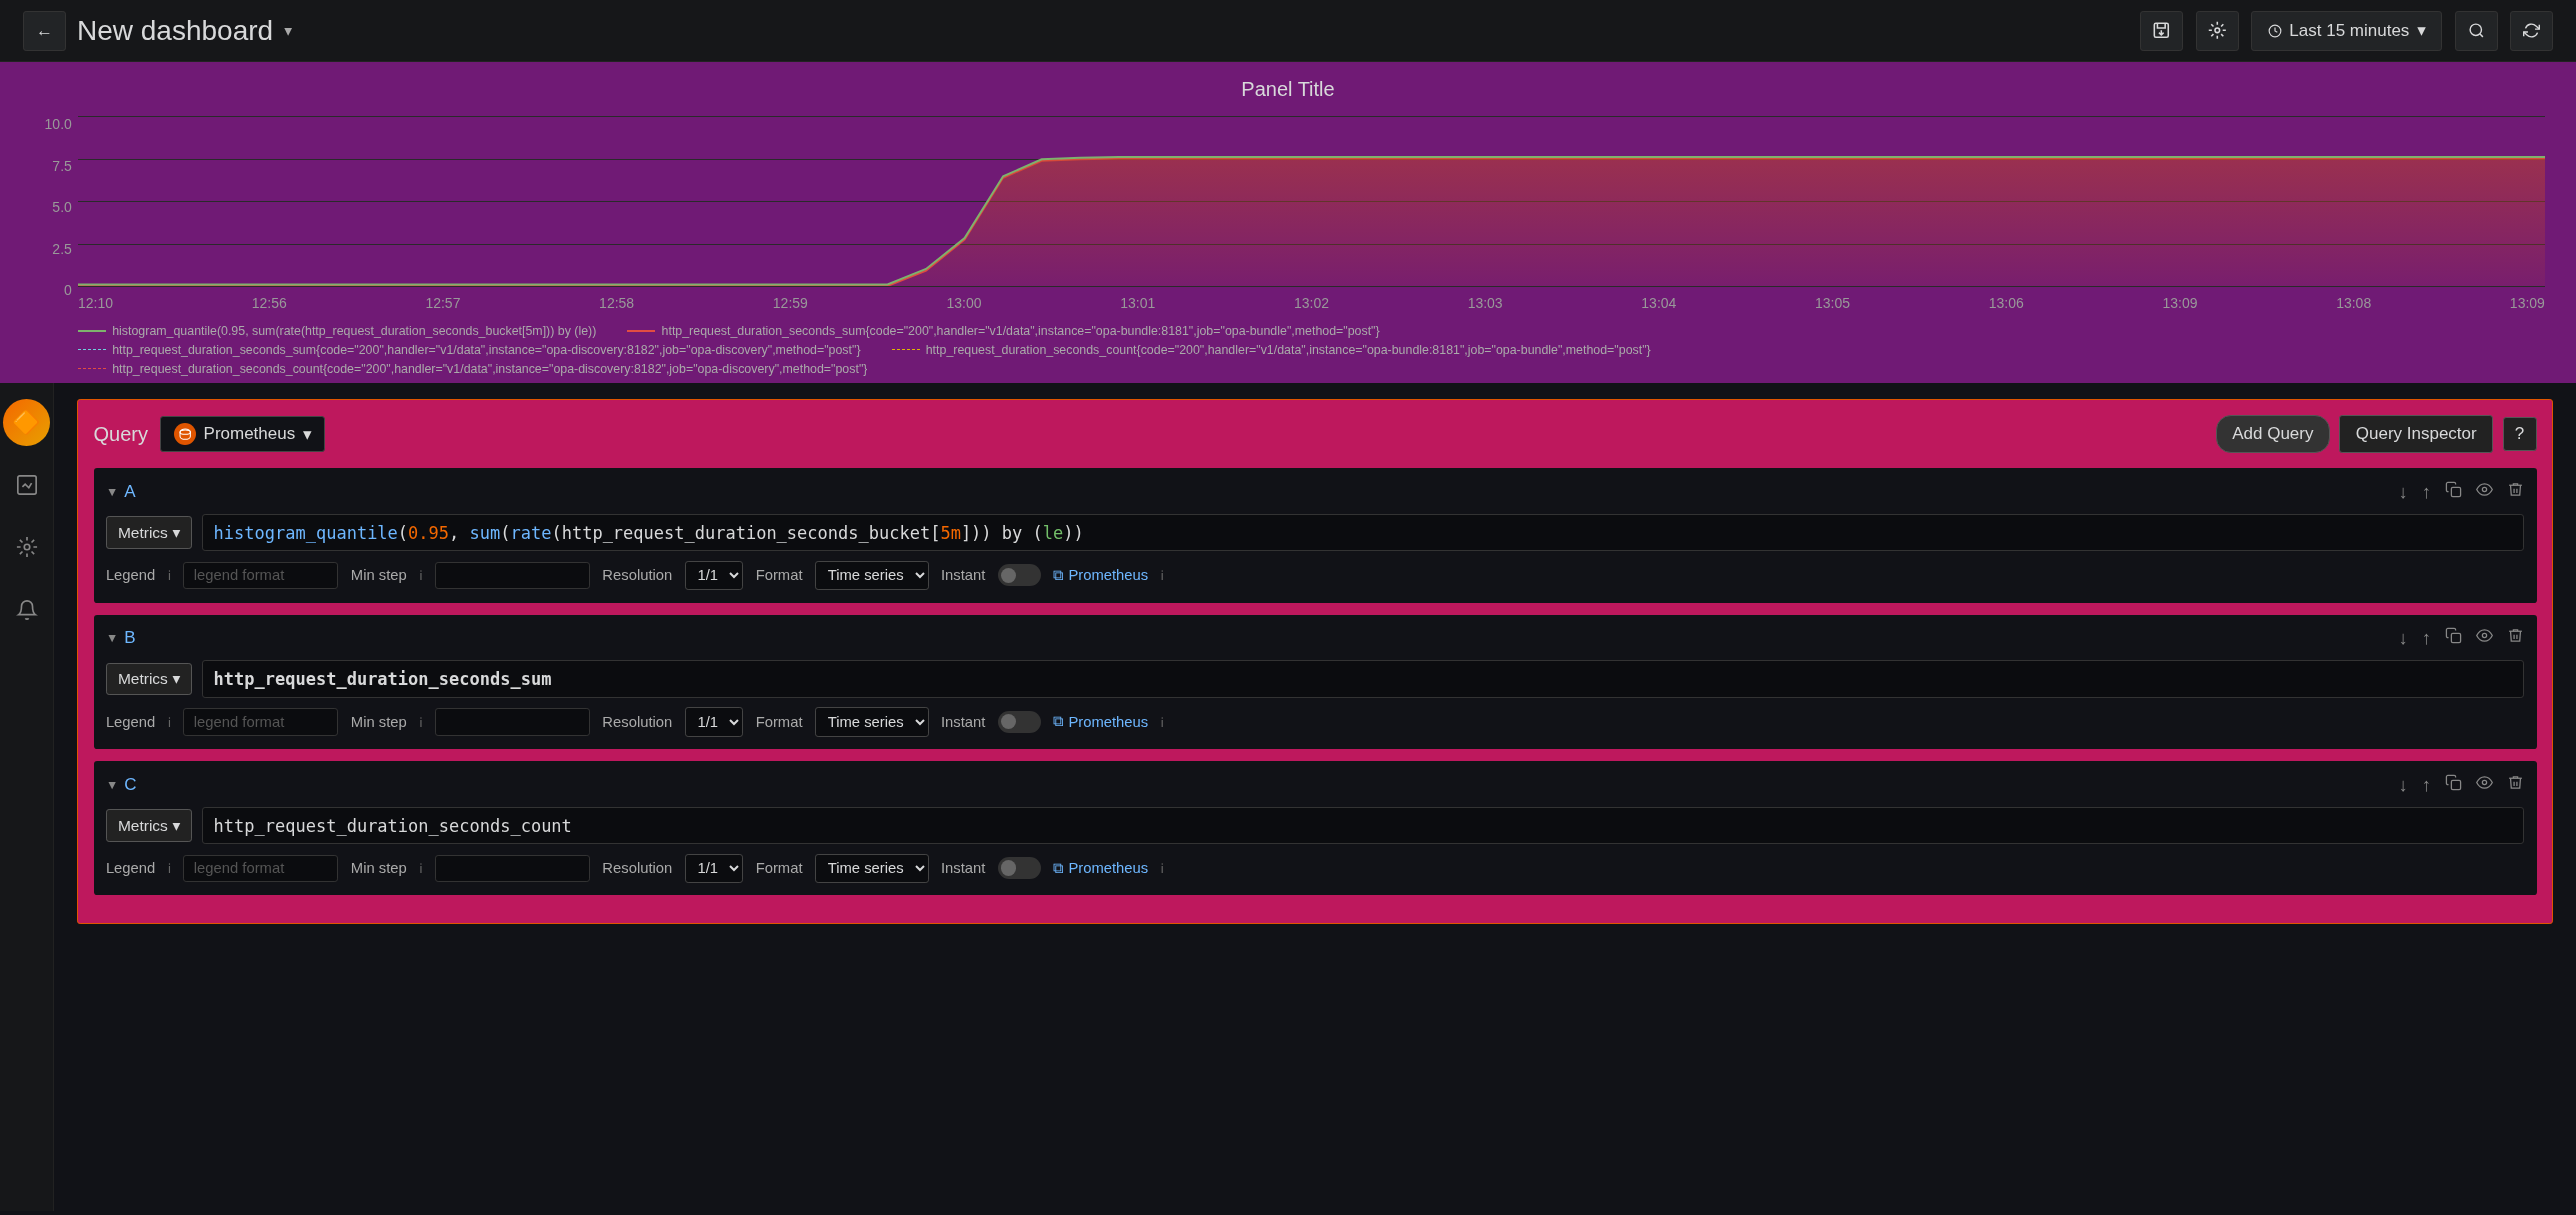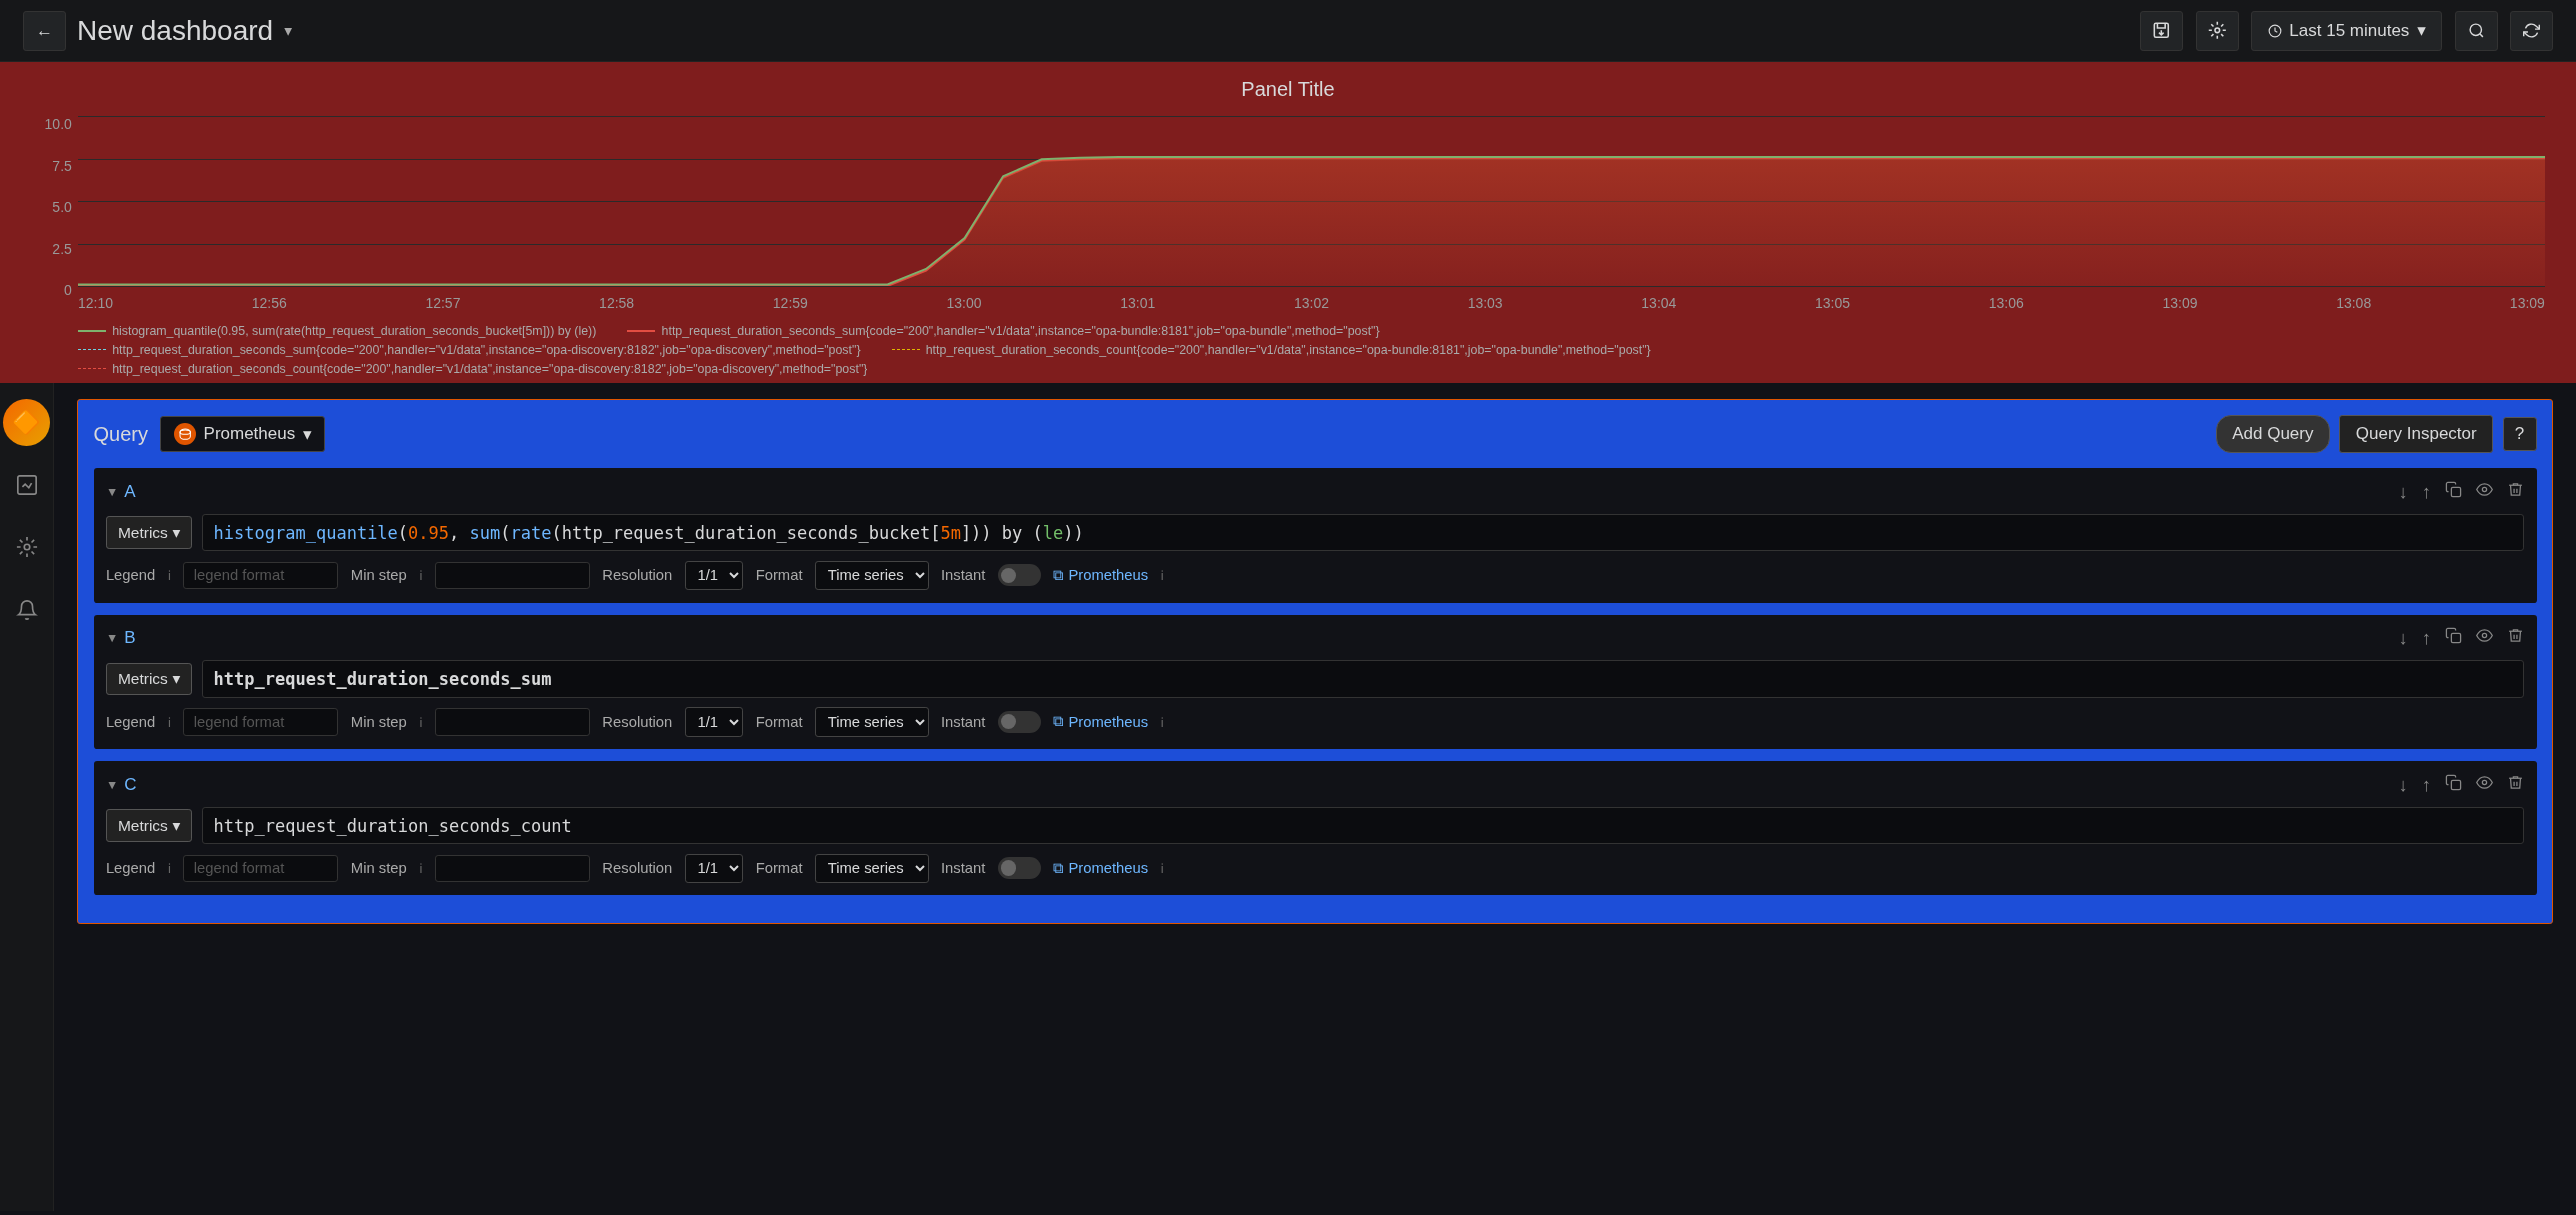--- a/index.html
+++ b/index.html
@@ -66,21 +66,21 @@
       padding: 0 15.5px;
       display: flex;
       align-items: center;
       gap: 7.8px;
       cursor: pointer;
       font-size: 17px;
     }
 
     
     .chart-area {
-      background: #7f1d1d;
+      background: #701a75;
       padding: 15.5px 31px 7.8px 31px;
       position: relative;
     }
     .panel-title {
       text-align: center;
       font-size: 20px;
       color: #d8d9da;
       margin-bottom: 15.5px;
     }
     .chart-container {
@@ -203,21 +203,21 @@
       left: 54px;
       right: 0;
       top: 0;
       bottom: 0;
       overflow-y: auto;
       padding: 15.5px 23px;
     }
     .query-panel {
       border: 1.6px solid #e05500;
       border-radius: 3.1px;
-      background: #1d4ed8;
+      background: #be185d;
       padding: 15.5px;
     }
     .query-panel-header {
       display: flex;
       align-items: center;
       justify-content: space-between;
       margin-bottom: 15.5px;
     }
     .query-panel-header-left {
       display: flex;

